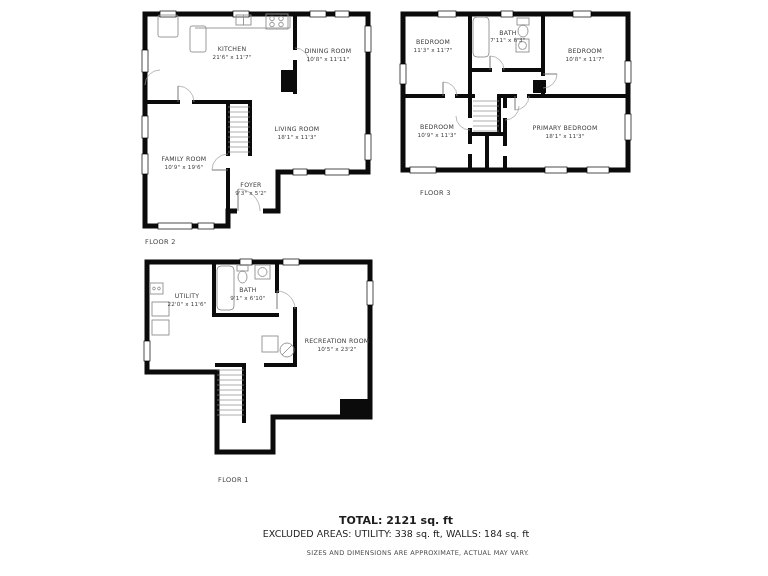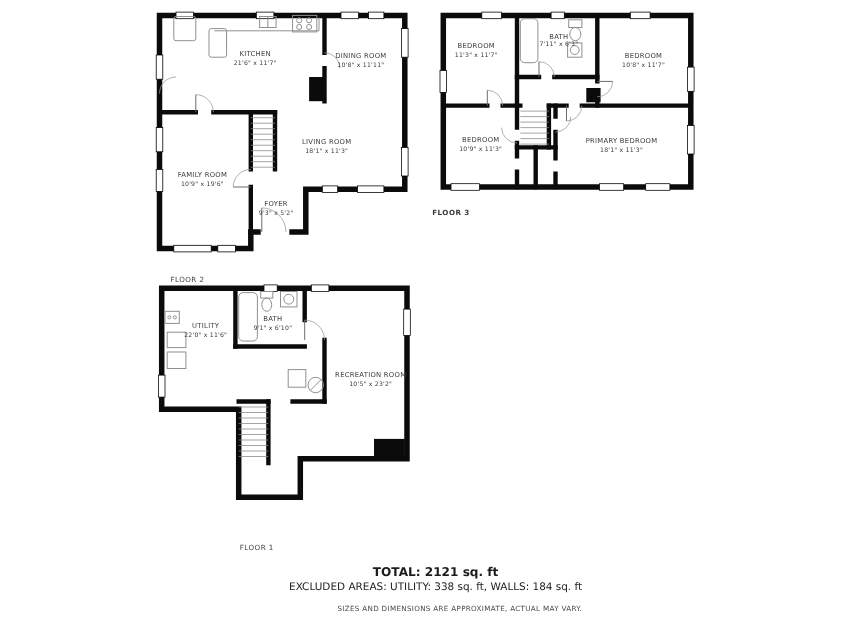--- a/index.html
+++ b/index.html
@@ -97,21 +97,21 @@
     <text class="rdim" x="92" y="53">21'6" x 11'7"</text>
     <text class="rname" x="188" y="47">DINING ROOM</text>
     <text class="rdim" x="188" y="55">10'8" x 11'11"</text>
     <text class="rname" x="157" y="125">LIVING ROOM</text>
     <text class="rdim" x="157" y="133">18'1" x 11'3"</text>
     <text class="rname" x="44" y="155">FAMILY ROOM</text>
     <text class="rdim" x="44" y="163">10'9" x 19'6"</text>
     <text class="rname" x="111" y="181">FOYER</text>
     <text class="rdim" x="111" y="189">9'3" x 5'2"</text>
   </svg>
-  <div class="caption" style="left:155px;top:238px;margin-top:12px;">FLOOR 2</div>
+  <div class="caption" style="left:145px;top:238px;">FLOOR 2</div>
 
   <svg class="plan" style="left:395px;top:6px;" width="245" height="178" viewBox="0 0 245 178">
     <g>
       <path class="wall wout" d="M8 8 H233 V164 H8 Z"></path>
       <path class="wall win" d="M75 8 V90"></path>
       <path class="wall win" d="M75 64 H95 M109 64 H148"></path>
       <path class="wall win" d="M148 8 V68 M148 82 V90"></path>
       <path class="wall win" d="M8 90 H48 M62 90 H78 M104 90 H120 M134 90 H233"></path>
       <path class="wall win" d="M75 90 V110 M75 124 V136 M75 150 V164"></path>
       <path class="wall win" d="M110 90 V100 M110 114 V138 M110 152 V164"></path>
@@ -161,21 +161,21 @@
     <text class="rdim" x="38" y="46">11'3" x 11'7"</text>
     <text class="rname" x="113" y="29">BATH</text>
     <text class="rdim" x="113" y="36">7'11" x 6'3"</text>
     <text class="rname" x="190" y="47">BEDROOM</text>
     <text class="rdim" x="190" y="55">10'8" x 11'7"</text>
     <text class="rname" x="42" y="123">BEDROOM</text>
     <text class="rdim" x="42" y="131">10'9" x 11'3"</text>
     <text class="rname" x="170" y="124">PRIMARY BEDROOM</text>
     <text class="rdim" x="170" y="132">18'1" x 11'3"</text>
   </svg>
-  <div class="caption" style="left:393px;top:189px;font-weight:bold;">FLOOR 3</div>
+  <div class="caption" style="left:420px;top:189px;">FLOOR 3</div>
 
   <svg class="plan" style="left:140px;top:253px;" width="240" height="212" viewBox="0 0 240 212">
     <g>
       <path class="wall wout" d="M7 9 H230 V164 H133 V199 H77 V119 H7 Z"></path>
       <path class="wall win" d="M74 9 V62"></path>
       <path class="wall win" d="M74 62 H137"></path>
       <path class="wall win" d="M137 9 V38"></path>
       <path class="wall win" d="M155 56 V112"></path>
       <path class="wall win" d="M77 112 H104 M126 112 H155"></path>
       <path class="wall win" d="M104 112 V168"></path>
@@ -219,21 +219,21 @@
       <circle class="furn" cx="147" cy="97" r="7"></circle>
       <path class="furn" d="M142 102 L152 92"></path>
     </g>
     <text class="rname" x="47" y="45">UTILITY</text>
     <text class="rdim" x="47" y="53">22'0" x 11'6"</text>
     <text class="rname" x="108" y="39">BATH</text>
     <text class="rdim" x="108" y="47">9'1" x 6'10"</text>
     <text class="rname" x="197" y="90">RECREATION ROOM</text>
     <text class="rdim" x="197" y="98">10'5" x 23'2"</text>
   </svg>
-  <div class="caption" style="left:218px;top:494px;">FLOOR 1</div>
+  <div class="caption" style="left:218px;top:476px;">FLOOR 1</div>
 
   <div id="summary">
     <div class="total">TOTAL: 2121 sq. ft</div>
     <div class="sline">EXCLUDED AREAS: UTILITY: 338 sq. ft, WALLS: 184 sq. ft</div>
     <div class="disc">SIZES AND DIMENSIONS ARE APPROXIMATE, ACTUAL MAY VARY.</div>
   </div>
 
 </div>
 
 </body></html>

